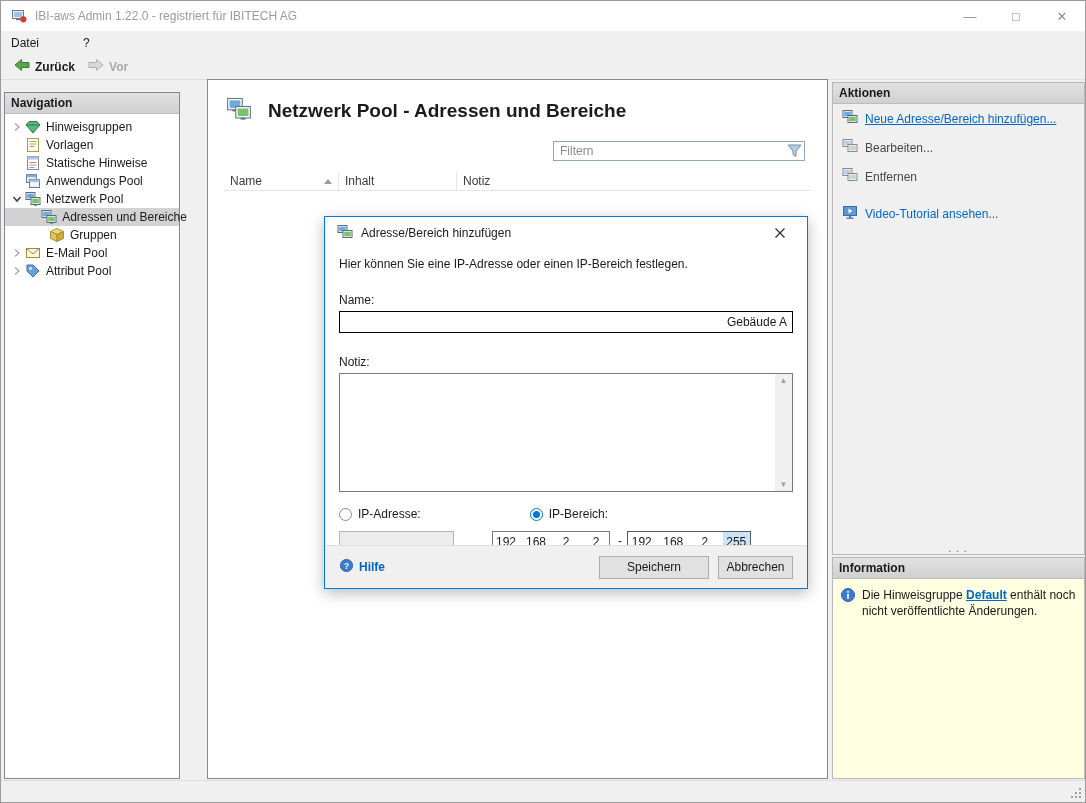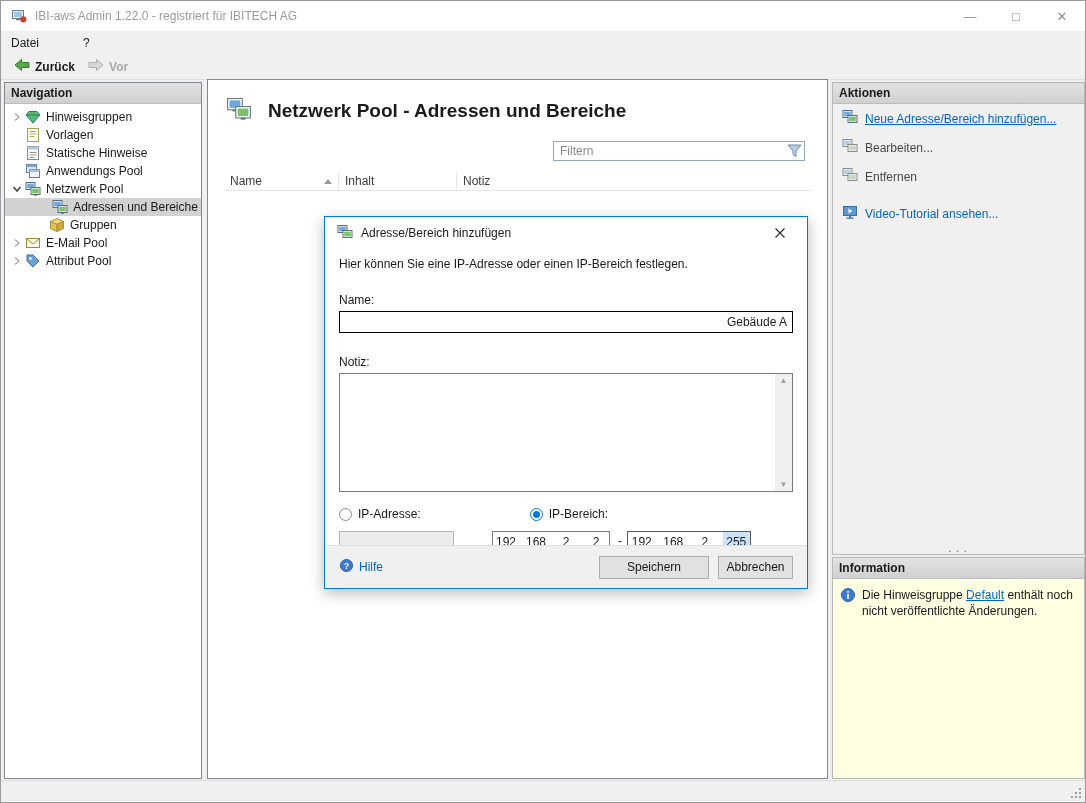--- a/index.html
+++ b/index.html
@@ -21,21 +21,21 @@
   
   .toolbar { position:absolute; top:53px; left:0; right:0; height:26px; display:flex; align-items:center; background:#f0f0f0; border-bottom:1px solid #dedede; padding-left:6px; }
   .tool-btn { display:flex; align-items:center; gap:4px; padding:2px 6px;font-weight:bold; }
   .tool-btn .lbl { color:#1a1a1a; }
   .tool-btn.disabled .lbl { color:#a8a8a8; }
 
   
   .panel-header { height:21px; background:linear-gradient(#e2e2e2,#d0d0d0); border-bottom:1px solid #bdbdbd; font-weight:bold; display:flex; align-items:center; padding-left:6px; color:#1a1a1a; }
 
   
-  .nav-panel { position:absolute; left:3px; top:81px; width:198px; bottom:23px; background:#ffffff; border:1px solid #828790; }
+  .nav-panel { position:absolute; left:3px; top:91px; width:176px; bottom:23px; background:#ffffff; border:1px solid #828790; }
   .tree { padding-top:4px; }
   .tree-row { height:18px; display:flex; align-items:center; padding-left:4px; cursor:default; }
   .tree-row.selected { background:#d2d2d2;justify-content:center; }
   .chev { width:16px; display:flex; justify-content:center; align-items:center; }
   .t-icon { width:16px; height:16px; margin-right:5px; display:flex; align-items:center; }
   .tree-row.child { padding-left:44px; }
   .tree-label { white-space:nowrap; }
 
   
   .main-panel { position:absolute; left:206px; top:78px; width:621px; bottom:23px; background:#ffffff; border:1px solid #828790; }
@@ -60,21 +60,21 @@
   .action-item.gap { margin-top:8px; }
   .a-link { color:#0066cc; }
   .a-link.ul { text-decoration:underline; }
   .a-plain { color:#474747; }
   .splitter { position:absolute; left:831px; top:545px; width:253px; height:10px; display:flex; justify-content:center; align-items:center; color:#8a8a8a; }
   .splitter::before { content:"• • •"; font-size:6px; letter-spacing:2px; }
 
   .info-panel { position:absolute; left:831px; top:556px; width:253px; bottom:23px; background:#ffffe1; border:1px solid #b8b8b8; }
   .info-body { display:flex; gap:6px; padding:8px 7px; }
   .info-text { line-height:1.35; }
-  .link { color:#0066cc; text-decoration:underline; }
+  .link { color:#0066cc; text-decoration:underline;font-weight:bold; }
 
   
   .statusbar { position:absolute; left:0; right:0; bottom:0; height:22px; background:#f0f0f0; border-top:1px solid #dcdcdc; }
   .grip { position:absolute; right:3px; bottom:3px; width:13px; height:13px; }
   .grip i { position:absolute; width:2px; height:2px; background:#9e9e9e; }
   .grip i:nth-child(1){ right:1px; bottom:1px; } .grip i:nth-child(2){ right:1px; bottom:5px; }
   .grip i:nth-child(3){ right:5px; bottom:1px; } .grip i:nth-child(4){ right:1px; bottom:9px; }
   .grip i:nth-child(5){ right:5px; bottom:5px; } .grip i:nth-child(6){ right:9px; bottom:1px; }
 
   

